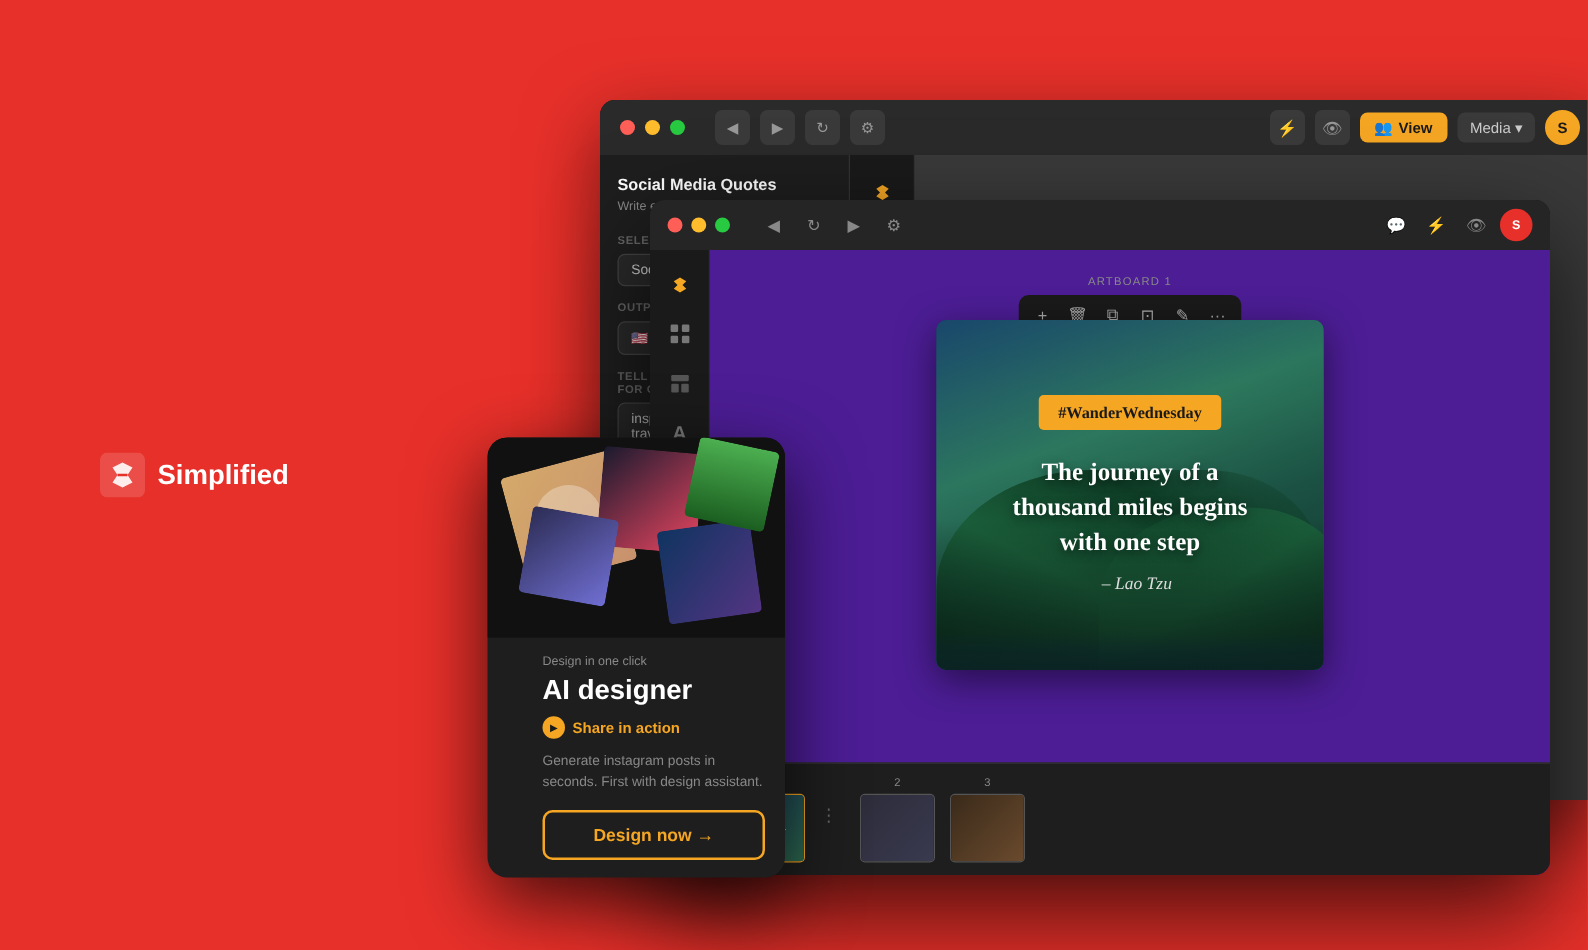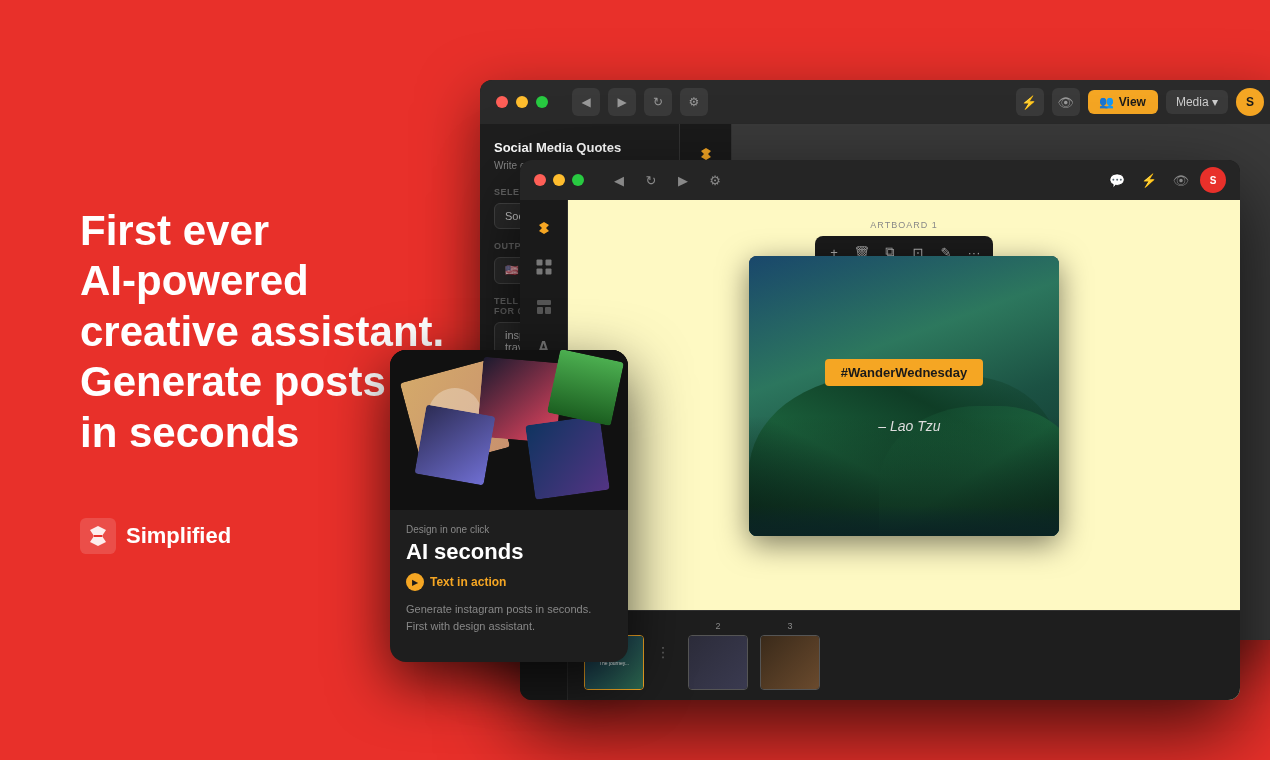--- a/index.html
+++ b/index.html
@@ -249,21 +249,21 @@
       color: #777;
       font-size: 14px;
     }
     .front-sidebar-icon span {
       font-size: 7px;
       color: #666;
       margin-top: 2px;
     }
     .front-canvas {
       flex: 1;
-      background: #fef9c3;
+      background: #4c1d95;
       position: relative;
       overflow: hidden;
     }
 
     
     .artboard-label {
       position: absolute;
       top: 20px;
       left: 50%;
       transform: translateX(-50%);
@@ -306,20 +306,21 @@
     }
     .design-card-img {
       width: 100%;
       height: 100%;
       background: linear-gradient(135deg, #1a3a5c 0%, #2d6a4f 50%, #1a5276 100%);
       position: relative;
       display: flex;
       flex-direction: column;
       align-items: center;
       justify-content: flex-start;
+      font-family: Liberation Serif, serif;
     }
     .card-hashtag-bar {
       background: #F5A623;
       border-radius: 4px;
       padding: 6px 16px;
       font-size: 13px;
       font-weight: 700;
       color: #1a1a1a;
       margin-bottom: 20px;
     }
@@ -422,20 +423,21 @@
       position: relative;
     }
     .collage-item {
       position: absolute;
       border-radius: 4px;
       background: #333;
       overflow: hidden;
     }
     .popup-body {
       padding: 14px 16px;
+      margin-left: 28px;
     }
     .popup-tag {
       font-size: 10px;
       color: #888;
       margin-bottom: 4px;
     }
     .popup-heading {
       font-size: 22px;
       font-weight: 800;
       color: #fff;
@@ -535,27 +537,20 @@
       align-items: center;
       gap: 6px;
     }
   </style>
 </head>
 <body>
 
 <div style="width:1270px;height:760px;position:relative;background:#E8302A;overflow:hidden;">
 
   <div class="left-content">
-    <div class="main-heading">
-      <span>First ever</span><br>
-      <span>AI-powered</span><br>
-      <span>creative assistant.</span><br>
-      <span>Generate posts</span><br>
-      <span>in seconds</span>
-    </div>
     <div class="brand-logo">
       <svg class="brand-logo-icon" viewBox="0 0 36 36" fill="none">
         <rect width="36" height="36" rx="6" fill="white" opacity="0.15"></rect>
         <path d="M10 12 L18 8 L26 12 L22 18 L26 24 L18 28 L10 24 L14 18 Z" fill="white" opacity="0.9"></path>
         <path d="M14 18 L22 18" stroke="#E8302A" stroke-width="2"></path>
       </svg>
       <span style="font-size:22px;font-weight:700;">Simplified</span>
     </div>
   </div>
 
@@ -726,20 +721,21 @@
 
             <div style="position:absolute;top:0;left:0;right:0;bottom:0;background:linear-gradient(160deg, #1a4a6e 0%, #2d7a5f 35%, #1a5040 60%, #0d2b1e 100%);opacity:0.9;"></div>
 
             <div style="position:absolute;bottom:0;left:0;right:0;height:160px;background:linear-gradient(to top right, #0a2e20 0%, #1a5e3a 40%, #0f3d26 70%, transparent 100%);border-radius:40% 30% 0 0 / 60% 50% 0 0;"></div>
             <div style="position:absolute;bottom:0;right:-20px;width:200px;height:130px;background:linear-gradient(to top left, #0a2e20 0%, #1a5e3a 50%, transparent 100%);border-radius:50% 40% 0 0 / 60% 50% 0 0;"></div>
 
             <div style="position:absolute;bottom:0;left:0;right:0;height:30px;background:linear-gradient(to top, #0d3a5e, transparent);"></div>
 
             <div style="position:relative;z-index:5;display:flex;flex-direction:column;align-items:center;justify-content:center;height:100%;padding:20px;">
               <div class="card-hashtag-bar">#WanderWednesday</div>
+              <div class="card-quote">The journey of a thousand miles begins with one step</div>
               <div class="card-author">– Lao Tzu</div>
             </div>
             <div class="mountain-overlay"></div>
           </div>
         </div>
 
         <div class="thumbnails-bar">
           <div class="thumb-item">
             <div class="thumb-number">1</div>
             <div class="thumb-card active">
@@ -791,22 +787,25 @@
         </div>
 
         <div style="position:absolute;top:5px;right:10px;width:65px;height:65px;background:linear-gradient(135deg,#2d4a1a,#6aaa2d);border-radius:4px;transform:rotate(12deg);overflow:hidden;">
           <div style="width:100%;height:100%;background:linear-gradient(to bottom, #4CAF50, #1B5E20);"></div>
         </div>
       </div>
     </div>
 
     <div class="popup-body">
       <div class="popup-tag">Design in one click</div>
-      <div class="popup-heading">AI seconds</div>
+      <div class="popup-heading">AI designer</div>
       <div class="popup-view-link">
         <div class="play-icon">▶</div>
-        <span class="view-link-text">Text in action</span>
+        <span class="view-link-text">Share in action</span>
       </div>
       <div class="popup-desc">Generate instagram posts in seconds. First with design assistant.</div>
+      <button class="design-now-btn">
+        <span>Design now →</span>
+      </button>
     </div>
   </div>
 
 </div>
 
 </body></html>

